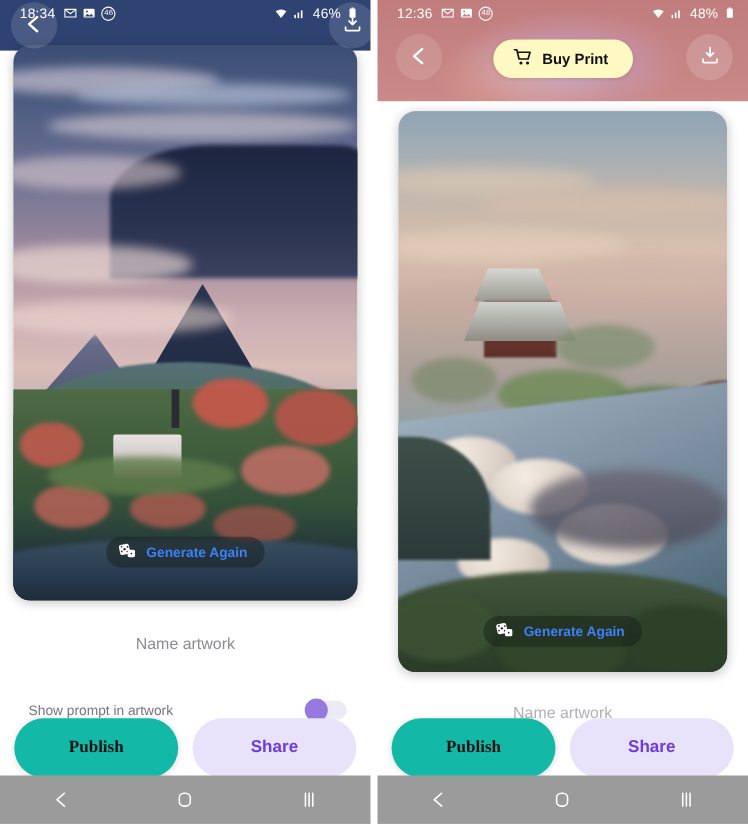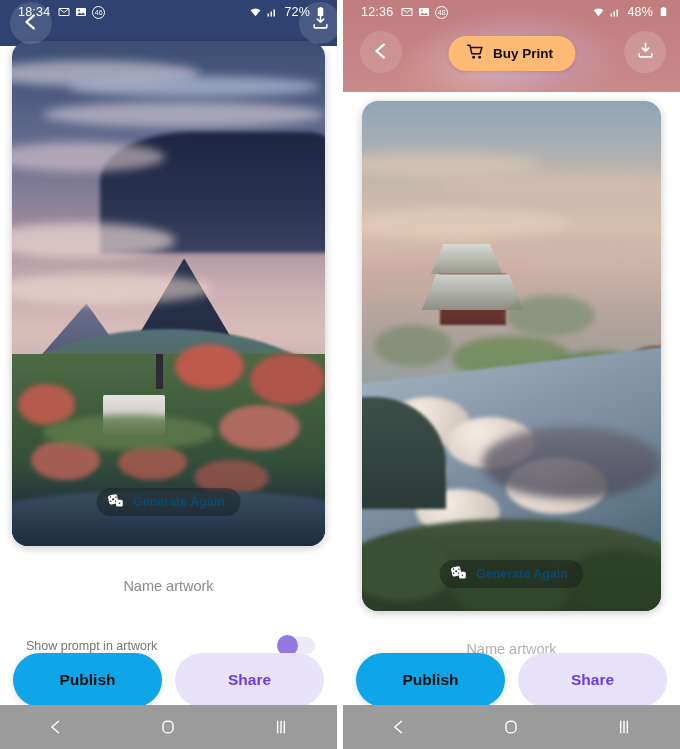--- a/index.html
+++ b/index.html
@@ -58,21 +58,21 @@
   .panel-left  .back-btn { left: 10px; top: 2px; }
   .panel-left  .dl-btn   { right: -4px; top: 2px; }
   .panel-right .back-btn { left: 17px; top: 31px; }
   .panel-right .dl-btn   { right: 14px; top: 31px; background: rgba(255,255,255,.16); }
 
   
   .buy-print {
     position: absolute; z-index: 8;
     left: 50%; transform: translateX(-50%); top: 36px;
     height: 35px; padding: 0 22px 0 18px;
-    background: #fdba74; border-radius: 19px; border: none;
+    background: #fef9c3; border-radius: 19px; border: none;
     display: flex; align-items: center; gap: 9px;
     font-size: 13.5px; font-weight: bold; color: #101010;
     box-shadow: 0 1px 4px rgba(0,0,0,.12);
     cursor: pointer; white-space: nowrap;
   }
 
   
   .art-card {
     position: absolute; overflow: hidden; border-radius: 16px;
     box-shadow: 0 2px 10px rgba(0,0,0,.22);
@@ -182,21 +182,21 @@
   }
 
   
   .gen-again {
     position: absolute; z-index: 5;
     left: 50%; transform: translateX(-50%);
     height: 28px; padding: 0 16px 0 11px;
     display: flex; align-items: center; gap: 9px;
     background: rgba(22,28,24,.46);
     border-radius: 14px; border: none;
-    color: #0c4a6e; font-size: 12.5px; font-weight: bold;
+    color: #3b82f6; font-size: 12.5px; font-weight: bold;
     cursor: pointer; white-space: nowrap;
   }
   .panel-left  .gen-again { bottom: 30px; }
   .panel-right .gen-again { bottom: 23px; }
   .dice-icon { display: block; }
 
   
   .name-artwork {
     position: absolute; left: 0; width: 100%; text-align: center;
     font-size: 14.5px; color: #8b8b90;
@@ -228,21 +228,21 @@
     display: flex; gap: 13px; padding: 0 13px;
   }
   .panel-left  .actions { top: 653px; }
   .panel-right .actions { top: 653px; }
   .act-btn {
     flex: 1; height: 54px; border-radius: 27px;
     font-size: 15.5px; font-weight: bold;
     display: flex; align-items: center; justify-content: center;
     cursor: pointer; border: none;
   }
-  .act-publish { background: #0ea5e9; color: #121212; box-shadow: 0 1px 6px rgba(0,0,0,.16); }
+  .act-publish { background: #14b8a6; color: #121212; box-shadow: 0 1px 6px rgba(0,0,0,.16); font-family: Liberation Serif, serif; }
   .act-share   { background: #e9e2fb; color: #6c3ce0; }
 
   
   .navbar {
     position: absolute; left: 0; bottom: 0; width: 100%; height: 44px;
     background: #9b9b9b;
     display: flex; align-items: center; justify-content: space-around;
     z-index: 9;
   }
   .nav-item { width: 52px; height: 44px; display: flex; align-items: center; justify-content: center; cursor: pointer; }
@@ -279,21 +279,21 @@
               <path d="M12 19l9-11a14 14 0 0 0-18 0z" fill="#fff"></path>
             </svg>
         </span>
         <span class="sb-ico">
           <svg viewBox="0 0 24 24" width="12" height="12">
               <rect x="3" y="15" width="3" height="6" fill="#fff"></rect>
               <rect x="9" y="11" width="3" height="10" fill="#fff"></rect>
               <rect x="15" y="7" width="3" height="14" fill="#fff"></rect>
             </svg>
         </span>
-        <span class="sb-pct">72%</span>
+        <span class="sb-pct">46%</span>
         <span class="sb-ico">
           <svg viewBox="0 0 24 24" width="11" height="11">
               <rect x="6" y="4" width="12" height="18" rx="2" fill="#fff"></rect>
               <rect x="9.5" y="2" width="5" height="2.5" rx="1" fill="#fff"></rect>
             </svg>
         </span>
       </div>
     </div>
 
     <button class="circ-btn back-btn">

